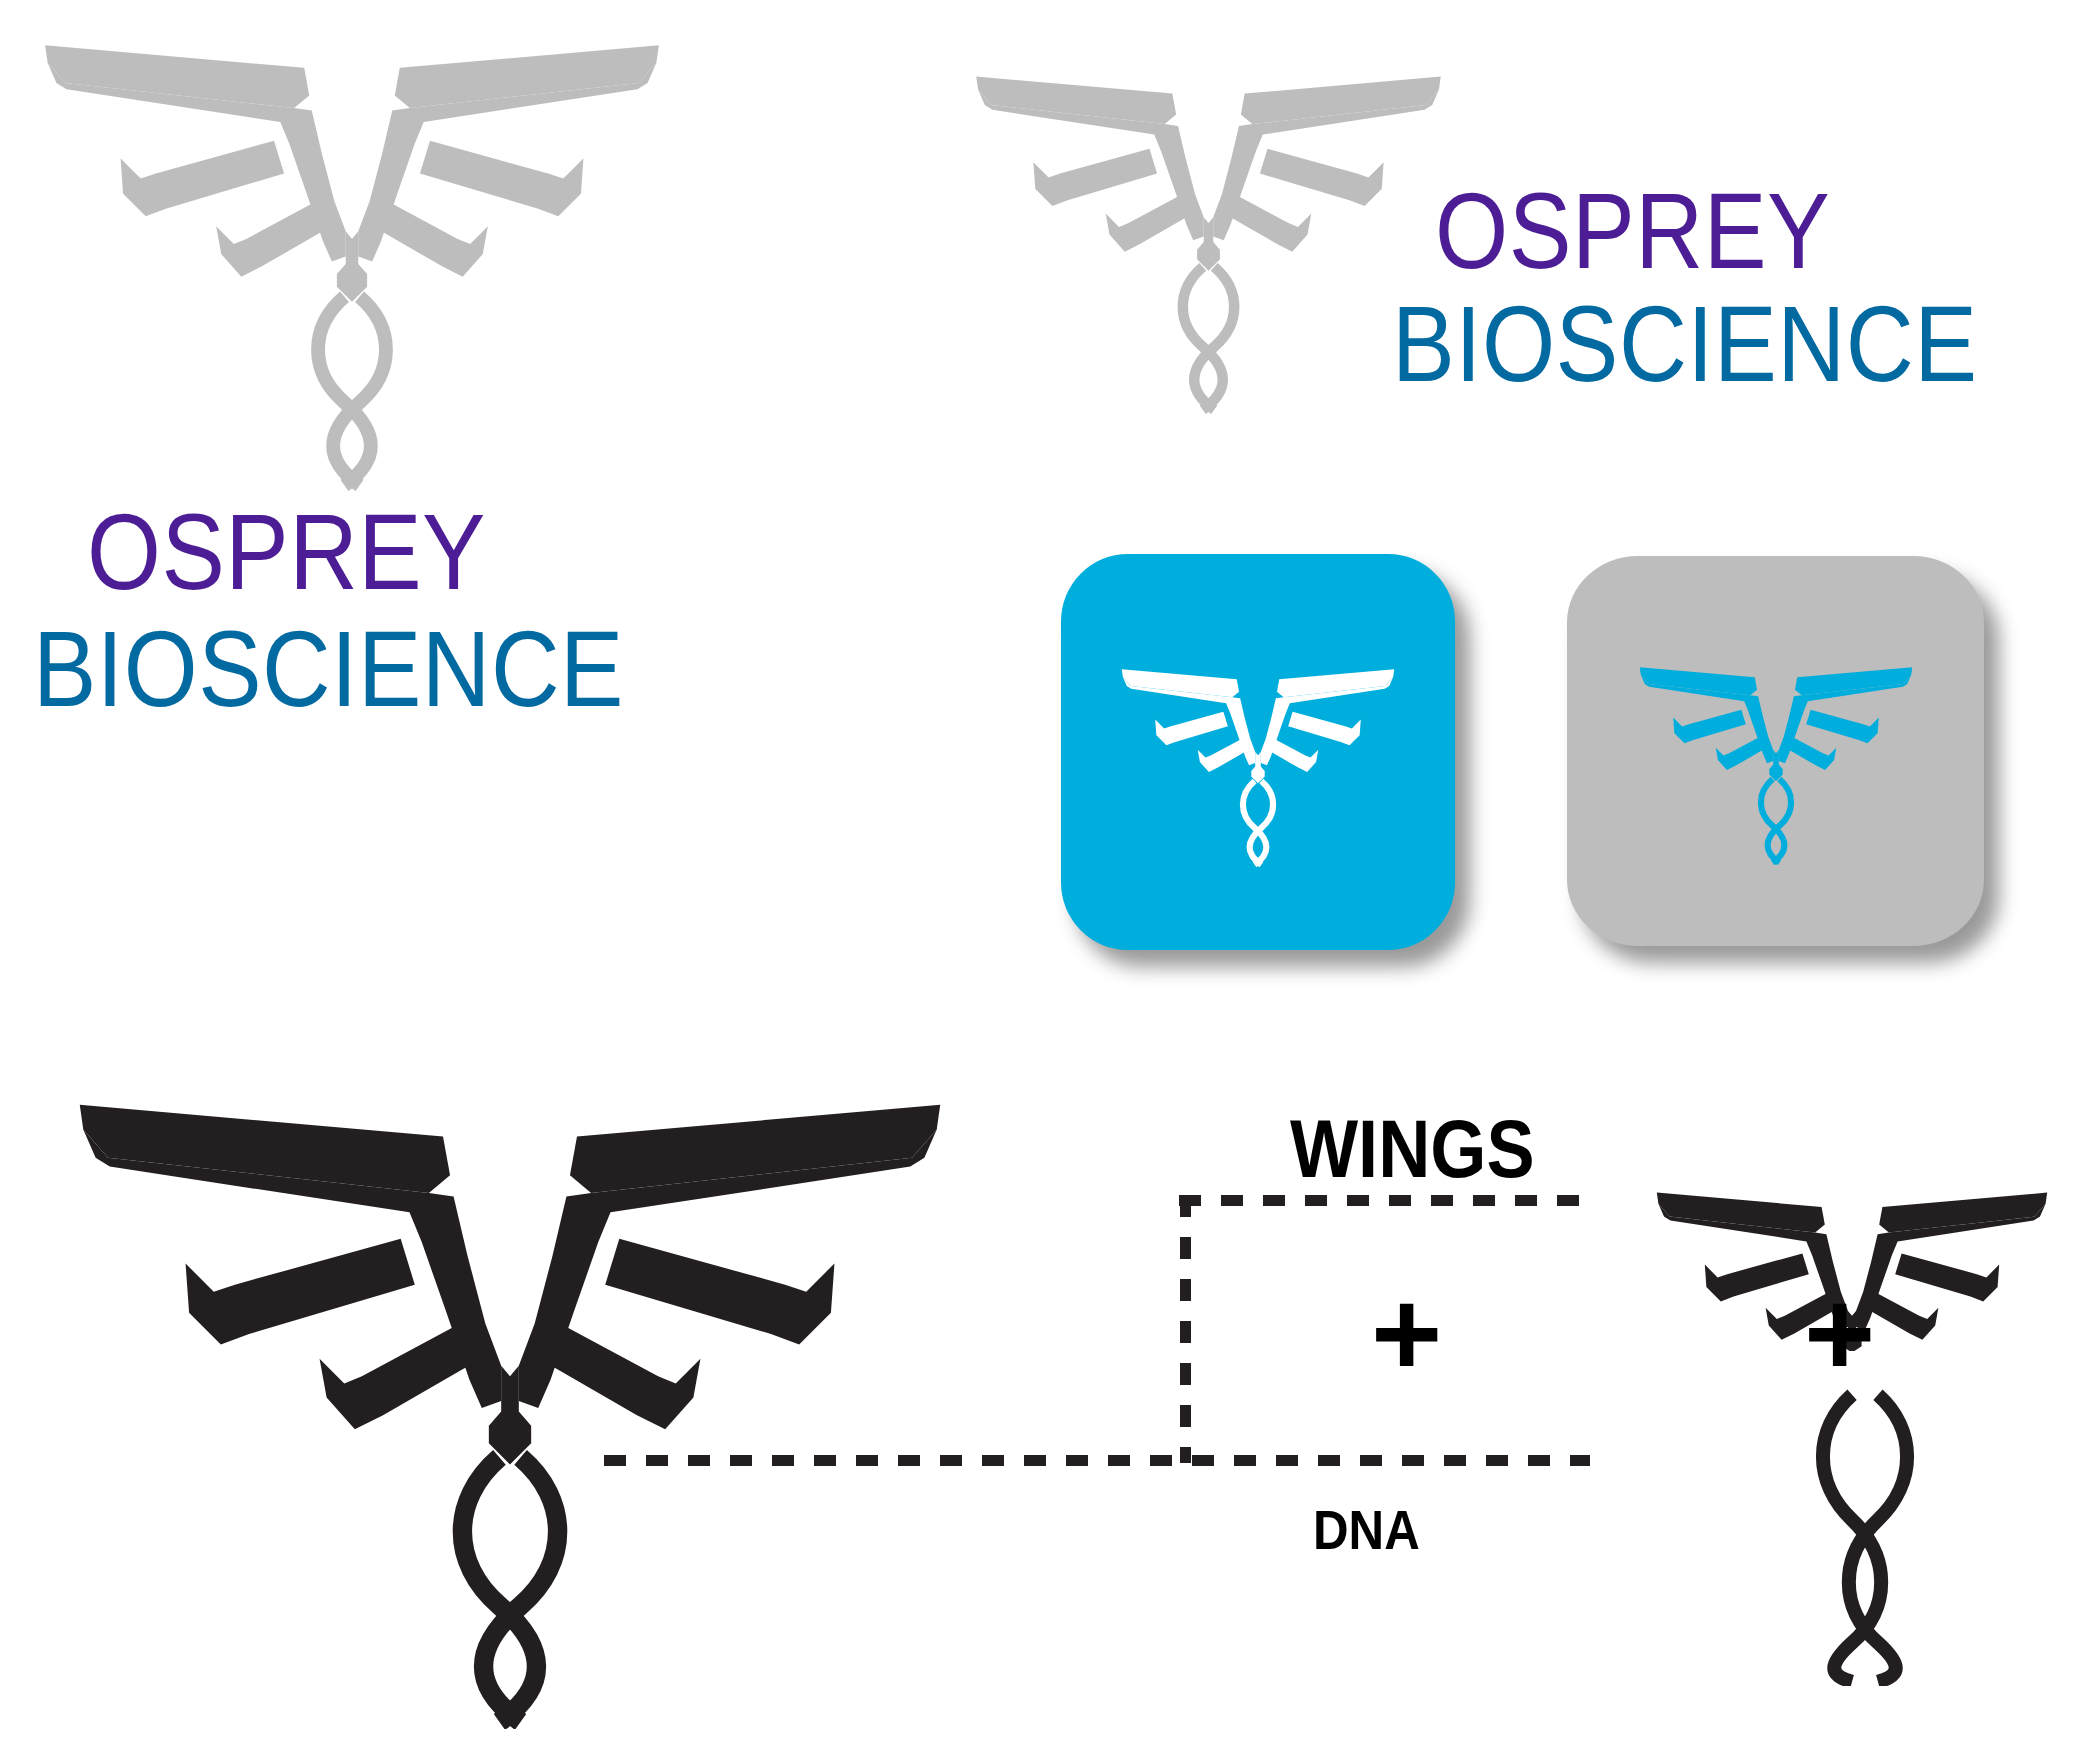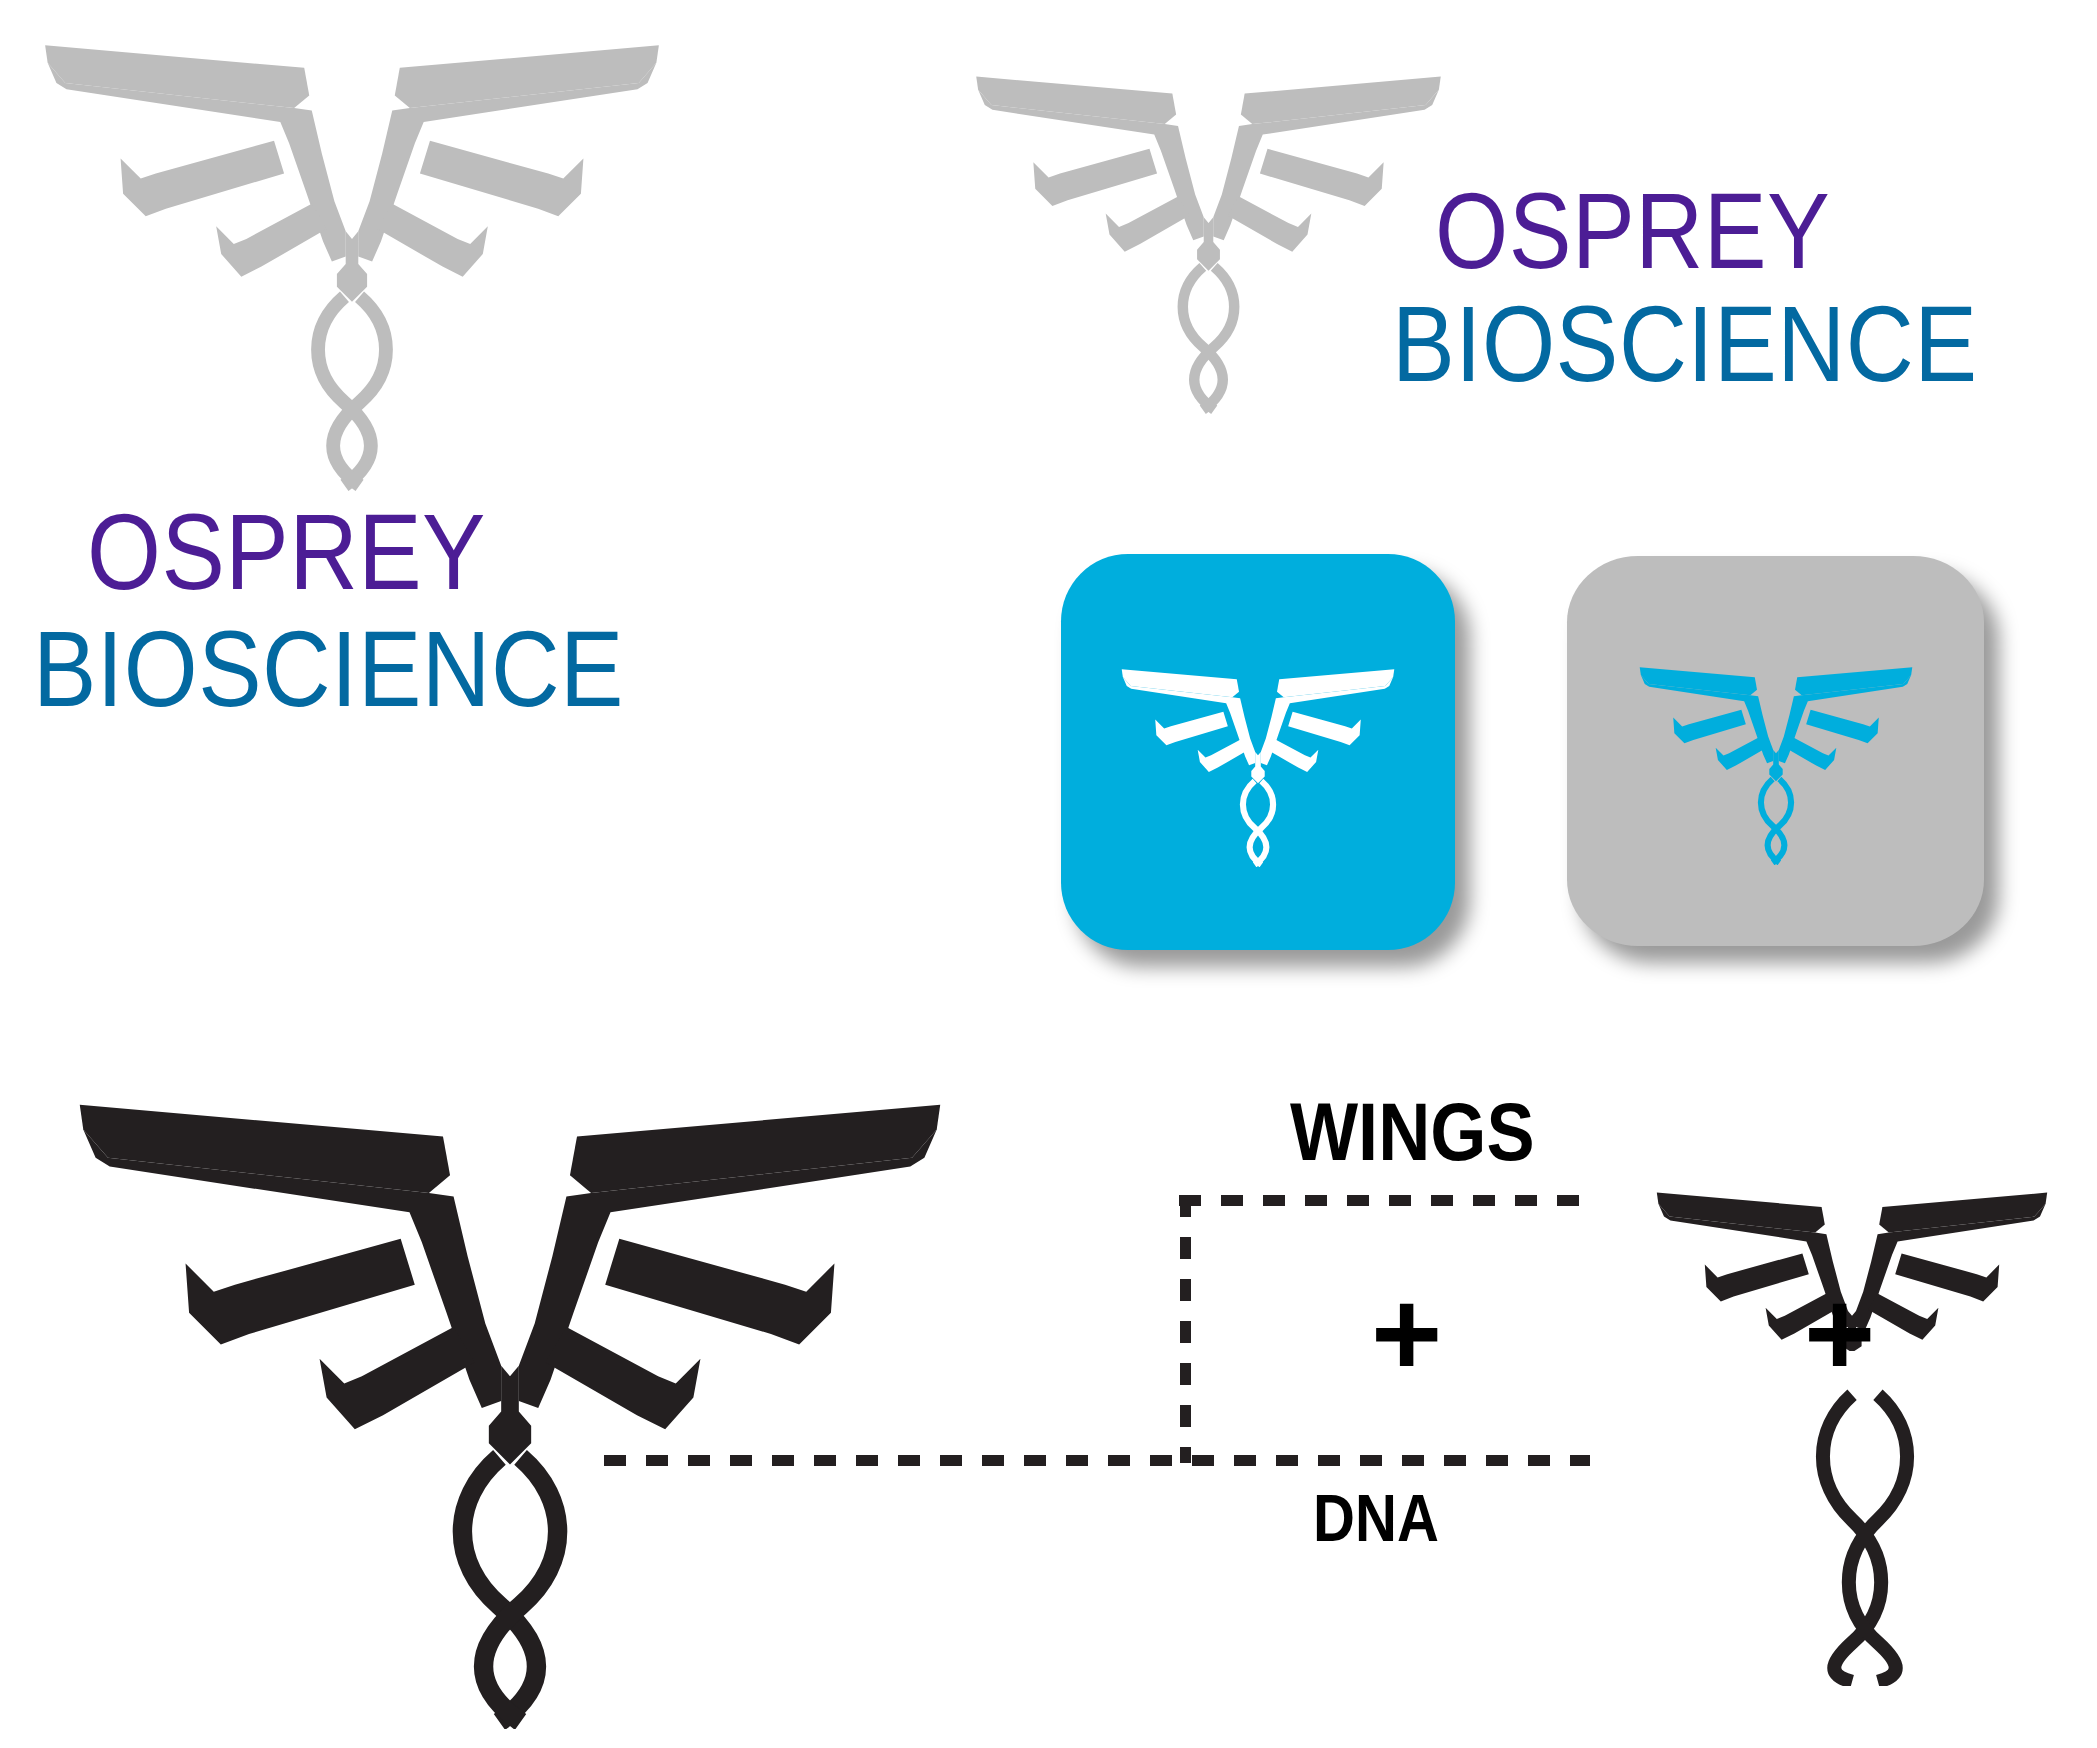--- a/index.html
+++ b/index.html
@@ -61,20 +61,21 @@
     font-weight:700;
     line-height:1;
   }
   .lbl{
     position:absolute;
     color:#000;
     font-family:"Liberation Sans", sans-serif;
     font-weight:700;
     white-space:nowrap;
     line-height:1;
+    margin-top:17px;
   }
 </style>
 </head>
 <body>
 
 <div class="sheet">
 
   <div class="abs" style="left:25px;top:17px;width:654px;height:726px;">
 
     <svg class="mark abs" style="left:0;top:0;" width="654" height="474" viewBox="0 0 520 376">
@@ -223,21 +224,21 @@
   <div class="dash-v" style="left:1180px;top:1195px;height:268px;"></div>
 
   <div class="lbl" style="left:1290px;top:1091px;font-size:82px;">
     <span class="cond">WINGS</span>
   </div>
 
   <div class="plus" style="left:1371px;top:1273px;font-size:122px;">
     <span>+</span>
   </div>
 
-  <div class="lbl" style="left:1313px;top:1485px;font-size:66px;">
+  <div class="lbl" style="left:1313px;top:1485px;font-size:56px;">
     <span class="cond">DNA</span>
   </div>
 
   <svg class="abs mark" style="left:1638px;top:1175px;" width="428" height="176" viewBox="0 0 520 220">
     <g fill="#231F20">
       <path d="M16,22 L18,36 L32,52 L214,72 L226,62 L222,40 Z"></path>
       <path d="M18,36 L32,52 L214,72 L228,74 L236,108 L246,146 L255,170 L255,190
                L244,194 L237,178 L224,140 L210,100 L203,83 L33,57 L25,52 Z"></path>
       <path d="M76,112 L92,128 L104,124 L198,98 L206,124 L112,152 L96,158 L78,140 Z"></path>
       <path d="M152,166 L166,180 L176,176 L228,148 L240,168 L188,198 L172,206 L156,188 Z"></path>

